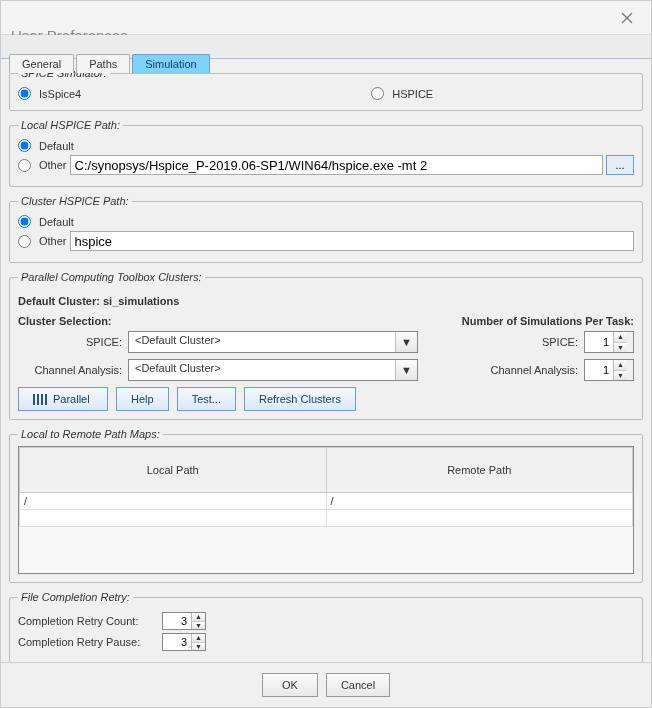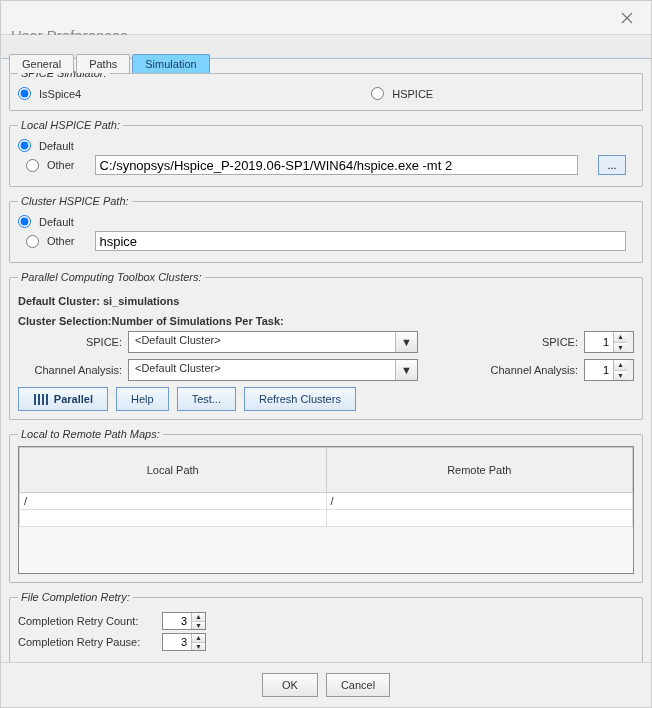--- a/index.html
+++ b/index.html
@@ -95,22 +95,22 @@
 .radio-row input[type="radio"] {
   margin-right: 4px;
 }
 .spice-options {
   display: flex;
   gap: 290px;
 }
 .hpath-row {
   display: flex;
   align-items: center;
-  gap: 20px;
-  margin: 3px 8px;
+  gap: 3px;
+  margin: 3px 0;
 }
 .hpath-row input[type="text"] {
   flex: 1;
   height: 20px;
   padding: 2px 4px;
   border: 1px solid #aaa;
   background: #fff;
   font-size: 13px;
 }
 .browse-btn {
@@ -177,21 +177,21 @@
 .btn {
   height: 24px;
   padding: 0 14px;
   border: 1px solid #6d9bce;
   background: linear-gradient(#f3f8fd,#dce9f6);
   cursor: pointer;
   font-size: 11px;
   color: #1a3f66;
   display:flex;align-items:center;gap:4px;
 }
-.btn.wide { min-width: 90px; justify-content:flex-end;font-weight:bold; }
+.btn.wide { min-width: 90px; justify-content:flex-start; }
 .parallel-icon {
   display:inline-flex;
 }
 .parallel-icon span{
   display:inline-block;width:2px;height:11px;background:#2a4f7a;margin-right:2px;
 }
 .table-container {
   border: 1px solid #888;
   background: #fff;
 }
@@ -231,21 +231,21 @@
 }
 .cluster-grid {
   display: grid;
   grid-template-columns: 110px 290px 1fr 50px;
   row-gap: 6px;
   align-items: center;
   margin-top: 4px;
 }
 .cluster-grid .lbl { text-align: right; padding-right: 6px; }
 .headers-row {
-  display:flex; justify-content:flex-start; margin: 8px 0 4px 0;
+  display:flex; justify-content:space-between; margin: 8px 0 4px 0;
 }
 .retry-row { display:flex; align-items:center; gap:4px; margin:3px 0;}
 .retry-row label { width:140px; text-align:left;}
 .small-spinner {
   display: flex;
   height: 18px;
   border: 1px solid #888;
 }
 .small-spinner input{
   width: 28px;text-align:right;padding-right:4px;border:none;font-size:11px;

